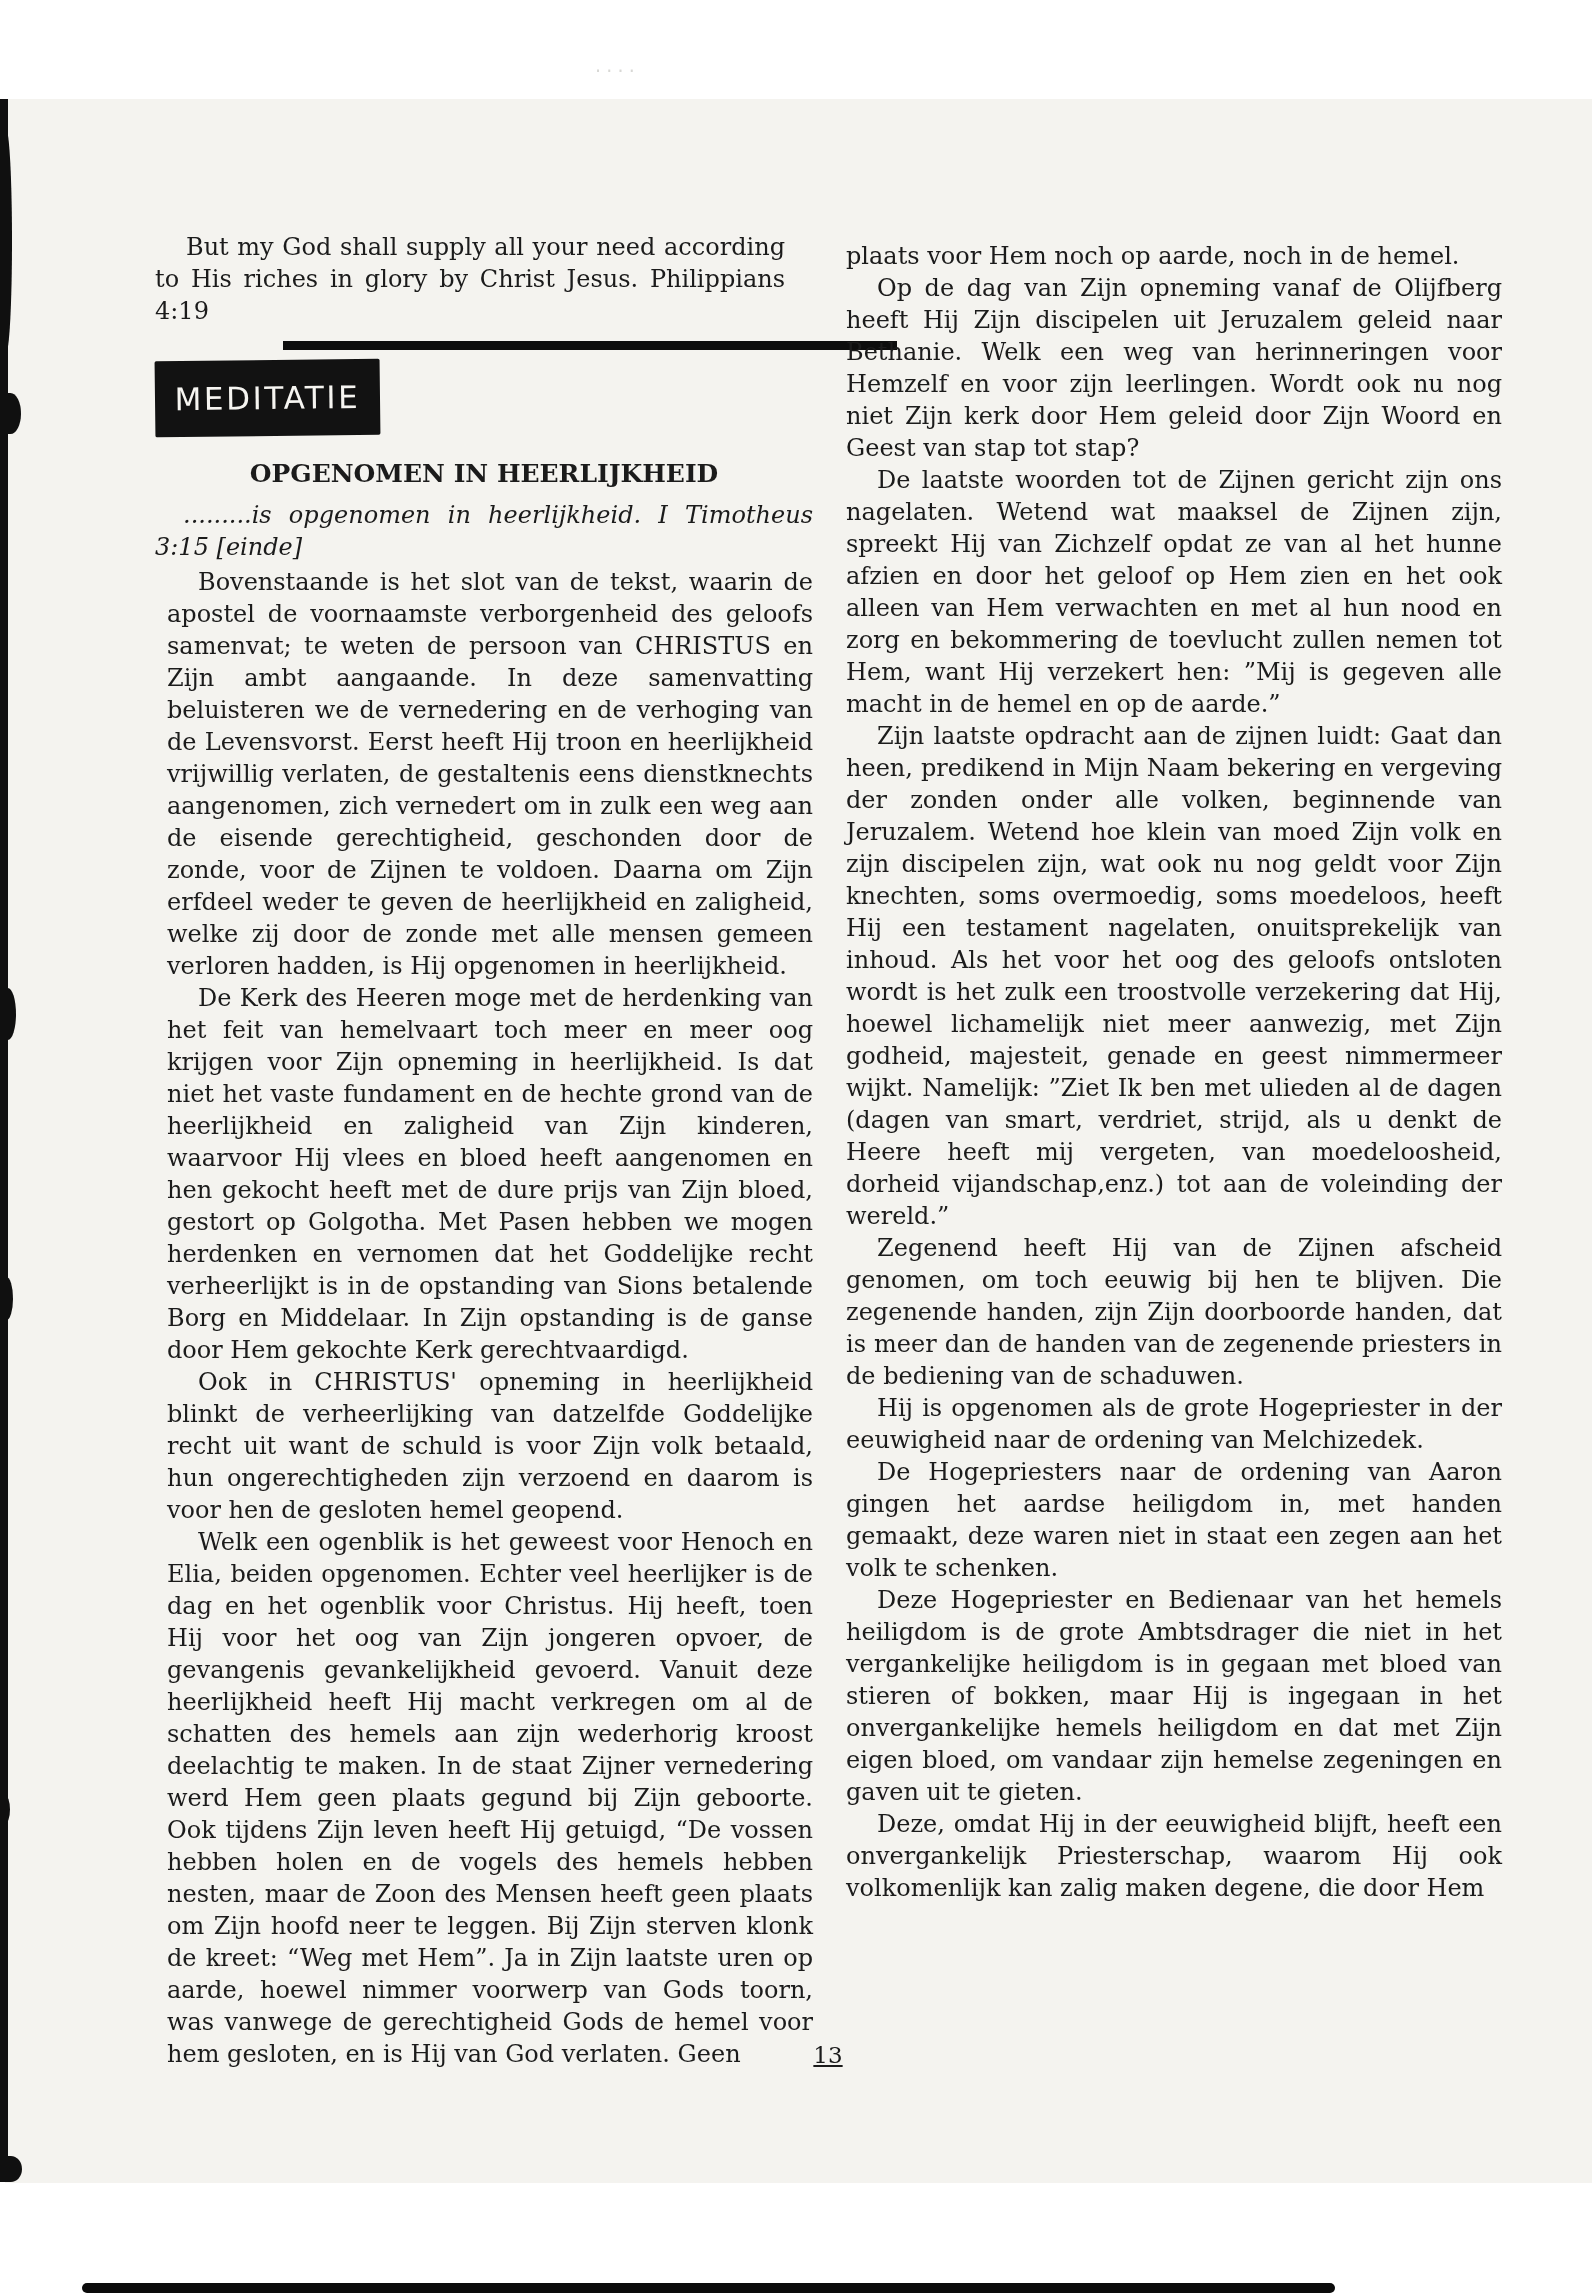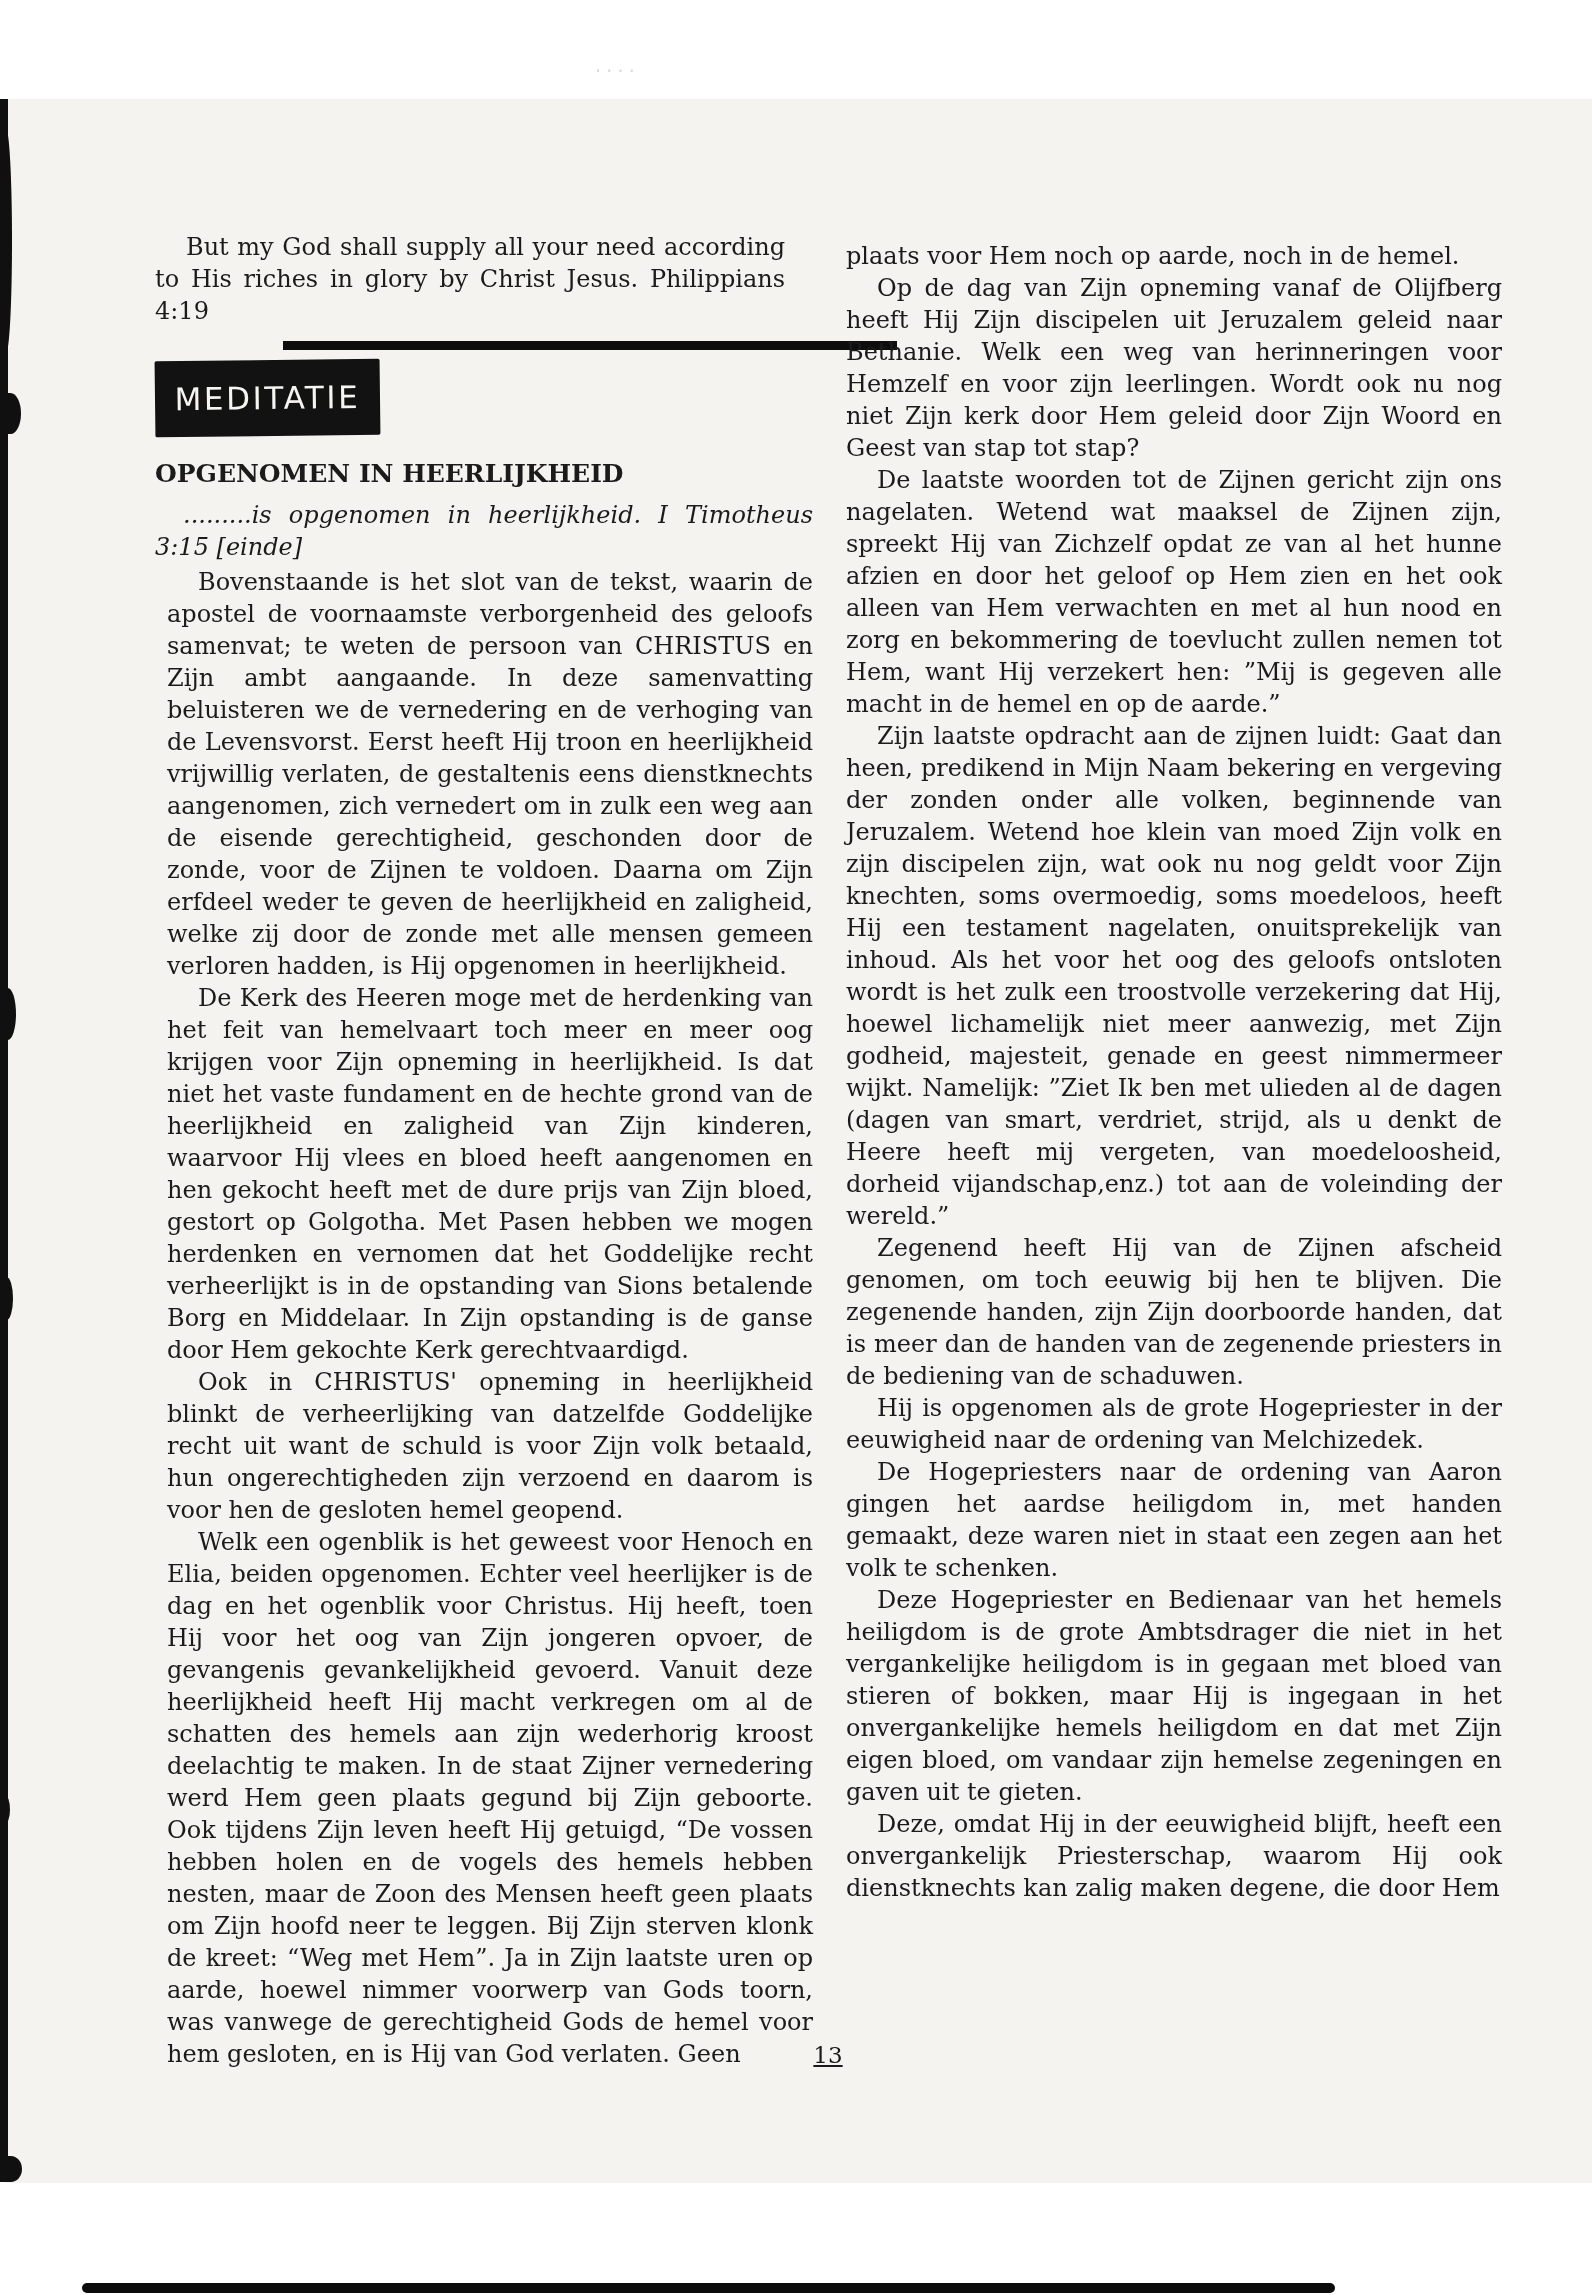--- a/index.html
+++ b/index.html
@@ -43,21 +43,21 @@
     width:614px;height:8.6px;background:#0d0d0d;margin:14px 0 0 128px;
   }
   .meditatie-box{
     margin-top:10.4px;width:197px;height:52px;padding:12px 14px;
     background:#121212;color:#f6f5f1;
     font-family:"DejaVu Sans","Liberation Sans",sans-serif;
     font-size:31px;line-height:52px;letter-spacing:2.6px;text-align:center;
     transform:rotate(-0.7deg);border-radius:1.7px;
   }
   .article-title{
-    text-align:left;font-weight:bold;font-size:25px;margin:22.4px 0 0 0;
+    text-align:center;font-weight:bold;font-size:25px;margin:22.4px 0 0 0;
   }
   .article-subtitle{
     font-style:italic;margin:8.6px 0 0 0;text-indent:28px;text-align:justify;
   }
   .body-text{margin-top:3.5px;margin-left:12px;}
   .para{
     margin:0;text-align:justify;text-indent:31px;
     hyphens:auto;-webkit-hyphens:auto;
   }
   .para.no-indent{text-indent:0;}
@@ -109,19 +109,19 @@
 
 <div class="right-col">
     <p class="para no-indent">plaats voor Hem noch op aarde, noch in de hemel.</p>
     <p class="para">Op de dag van Zijn opneming vanaf de Olijfberg heeft Hij Zijn discipelen uit Jeruzalem geleid naar Bethanie. Welk een weg van herinneringen voor Hemzelf en voor zijn leerlingen. Wordt ook nu nog niet Zijn kerk door Hem geleid door Zijn Woord en Geest van stap tot stap?</p>
     <p class="para">De laatste woorden tot de Zijnen gericht zijn ons nagelaten. Wetend wat maaksel de Zijnen zijn, spreekt Hij van Zichzelf opdat ze van al het hunne afzien en door het geloof op Hem zien en het ook alleen van Hem verwachten en met al hun nood en zorg en bekommering de toevlucht zullen nemen tot Hem, want Hij verzekert hen: ”Mij is gegeven alle macht in de hemel en op de aarde.”</p>
     <p class="para">Zijn laatste opdracht aan de zijnen luidt: Gaat dan heen, predikend in Mijn Naam bekering en vergeving der zonden onder alle volken, beginnende van Jeruzalem. Wetend hoe klein van moed Zijn volk en zijn discipelen zijn, wat ook nu nog geldt voor Zijn knechten, soms overmoedig, soms moedeloos, heeft Hij een testament nagelaten, onuitsprekelijk van inhoud. Als het voor het oog des geloofs ontsloten wordt is het zulk een troostvolle verzekering dat Hij, hoewel lichamelijk niet meer aanwezig, met Zijn godheid, majesteit, genade en geest nimmermeer wijkt. Namelijk: ”Ziet Ik ben met ulieden al de dagen (dagen van smart, verdriet, strijd, als u denkt de Heere heeft mij vergeten, van moedeloosheid, dorheid vijandschap,enz.) tot aan de voleinding der wereld.”</p>
     <p class="para">Zegenend heeft Hij van de Zijnen afscheid genomen, om toch eeuwig bij hen te blijven. Die zegenende handen, zijn Zijn doorboorde handen, dat is meer dan de handen van de zegenende priesters in de bediening van de schaduwen.</p>
     <p class="para">Hij is opgenomen als de grote Hogepriester in der eeuwigheid naar de ordening van Melchizedek.</p>
     <p class="para">De Hogepriesters naar de ordening van Aaron gingen het aardse heiligdom in, met handen gemaakt, deze waren niet in staat een zegen aan het volk te schenken.</p>
     <p class="para">Deze Hogepriester en Bedienaar van het hemels heiligdom is de grote Ambtsdrager die niet in het vergankelijke heiligdom is in gegaan met bloed van stieren of bokken, maar Hij is ingegaan in het onvergankelijke hemels heiligdom en dat met Zijn eigen bloed, om vandaar zijn hemelse zegeningen en gaven uit te gieten.</p>
-    <p class="para">Deze, omdat Hij in der eeuwigheid blijft, heeft een onvergankelijk Priesterschap, waarom Hij ook dienstknechts kan zalig maken degene, die door Hem</p>
+    <p class="para">Deze, omdat Hij in der eeuwigheid blijft, heeft een onvergankelijk Priesterschap, waarom Hij ook volkomenlijk kan zalig maken degene, die door Hem</p>
   </div>
 
 <div class="page-number">13</div>
 
 <div class="bottom-bar"></div>
 
 
 </body></html>

